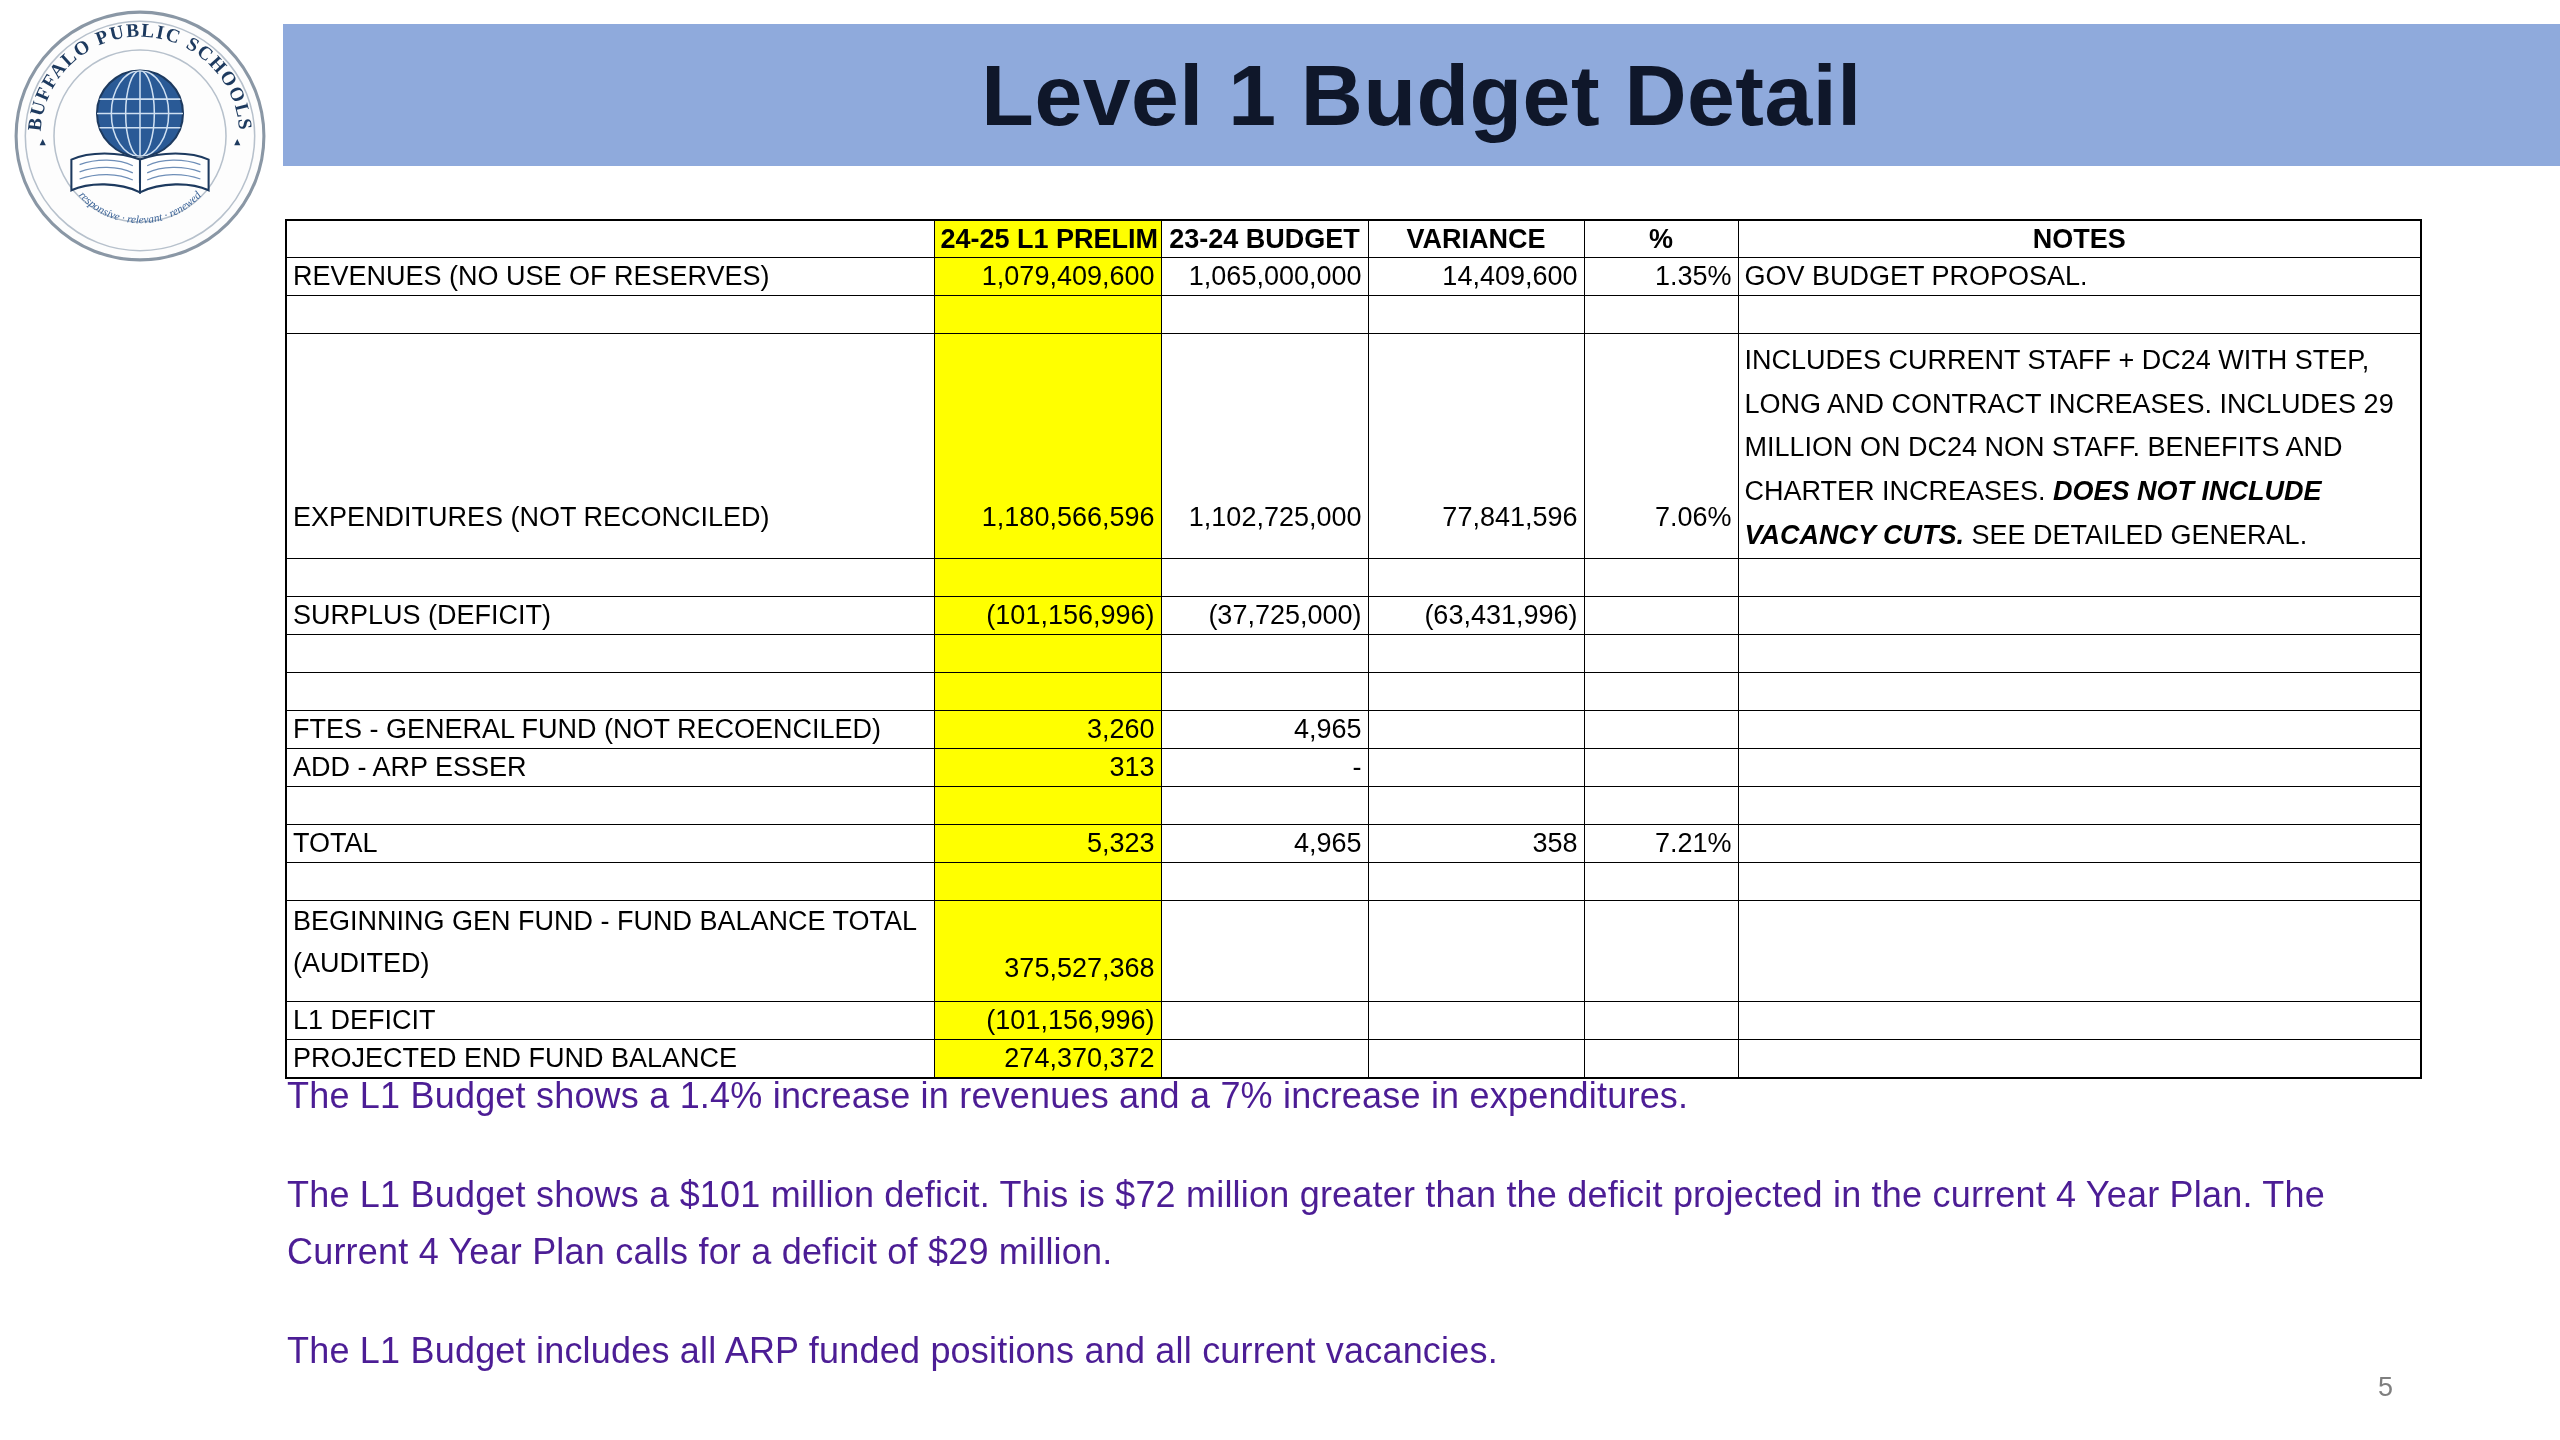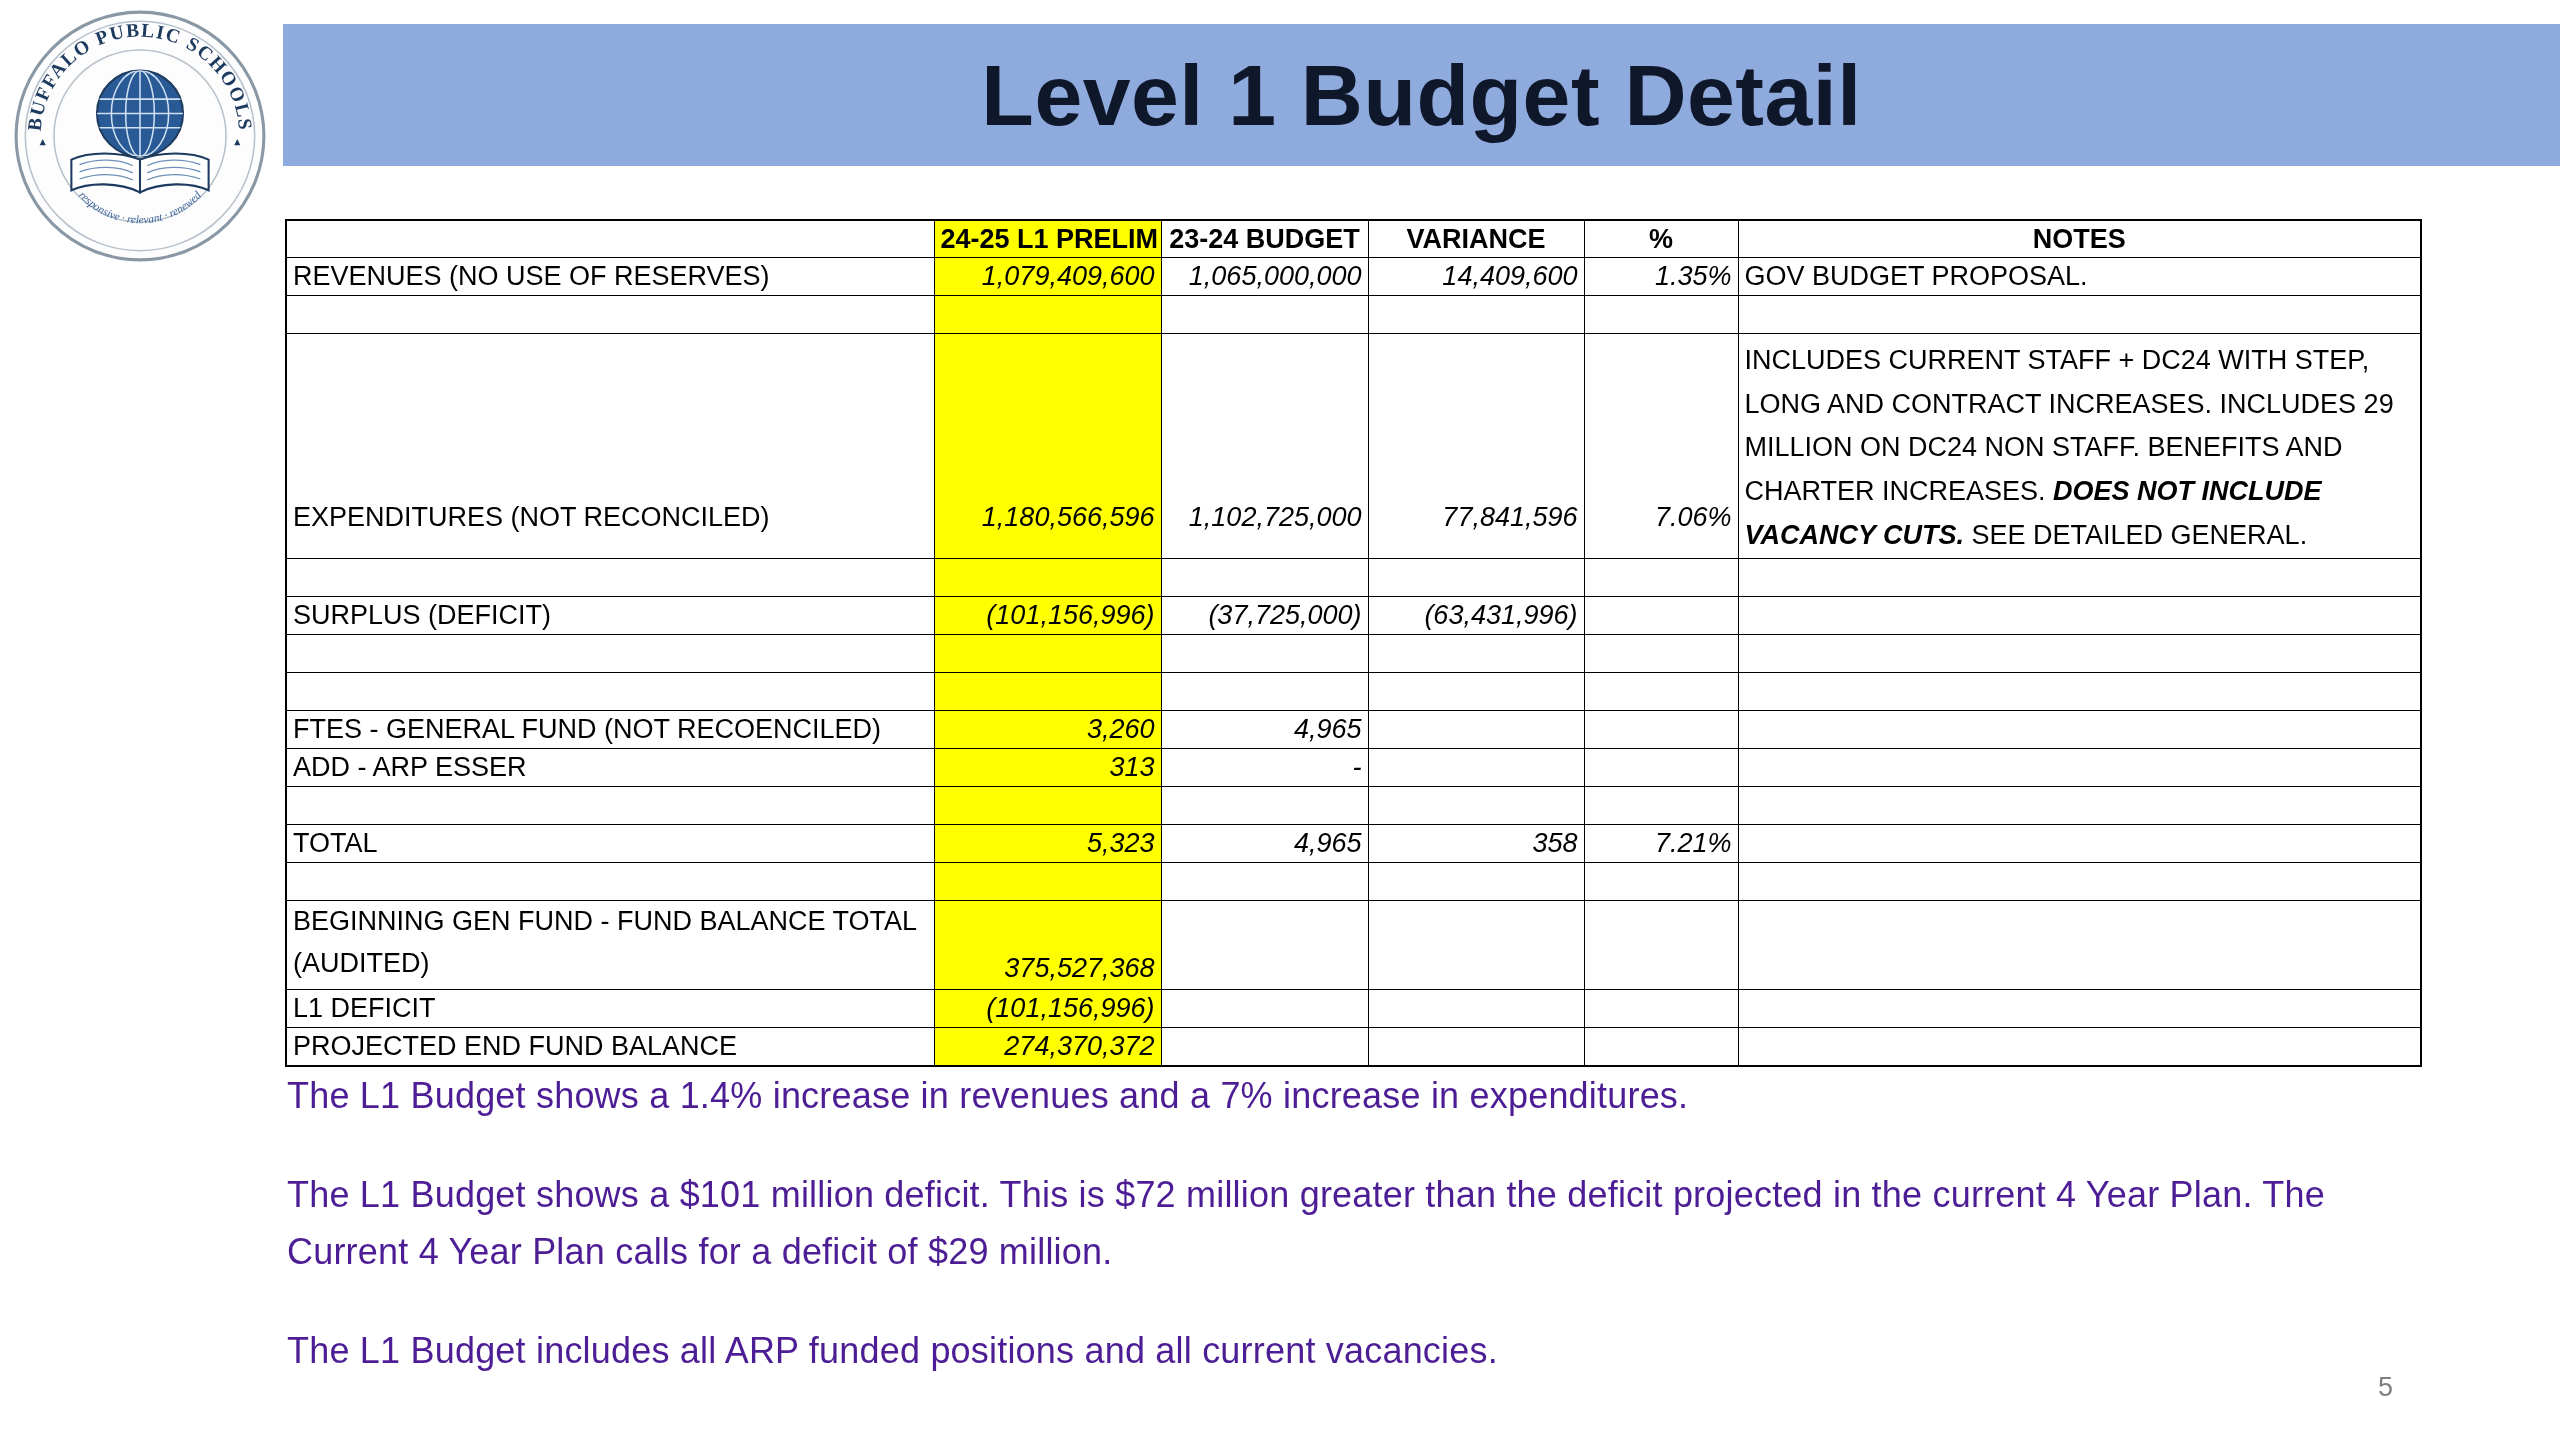--- a/index.html
+++ b/index.html
@@ -28,27 +28,27 @@
   
   table.budget {
     position: absolute; left: 285px; top: 219px; width: 2135px;
     border-collapse: collapse; table-layout: fixed;
     border: 2px solid #000; font-size: 27px; color: #000; background: #fff;
   }
   table.budget td, table.budget th { border: 1px solid #000; padding: 0 6px; overflow: hidden; }
   table.budget th { height: 36px; font-weight: 700; text-align: center; white-space: nowrap; }
   tr.std td { height: 37px; }
   td.lab { text-align: left; white-space: nowrap; padding-left: 5px; }
-  td.num { text-align: right; white-space: nowrap; padding-right: 7px; font-style: italic; }
+  td.num { text-align: right; white-space: nowrap; padding-right: 7px; }
   td.note { text-align: left; padding-left: 6px; white-space: nowrap; }
   .hl { background: #FFFF00; }
   tr.tall td { height: 198px; }
   tr.tall td.vb { vertical-align: bottom; padding-bottom: 25px; margin-left: 12px; }
   tr.tall td.note { vertical-align: top; white-space: normal; padding-top: 5px; line-height: 1.62; }
-  tr.two td { height: 74px; vertical-align: bottom; padding-bottom: 5px; }
+  tr.two td { height: 74px; vertical-align: bottom; padding-bottom: 17px; }
   tr.two td.lab { line-height: 1.55; }
   .bi { font-weight: 700; font-style: italic; }
 
   
   .summary { position: absolute; left: 287px; top: 1068px; width: 2145px; color: #4c1d95; }
   .summary p { margin: 0 0 42px 0; font-size: 36px; line-height: 1.58; letter-spacing: 0.2px; }
 
   
   .pagenum { position: absolute; left: 2378px; top: 1372px; font-size: 27px; color: #7f7f7f; }
 </style>

